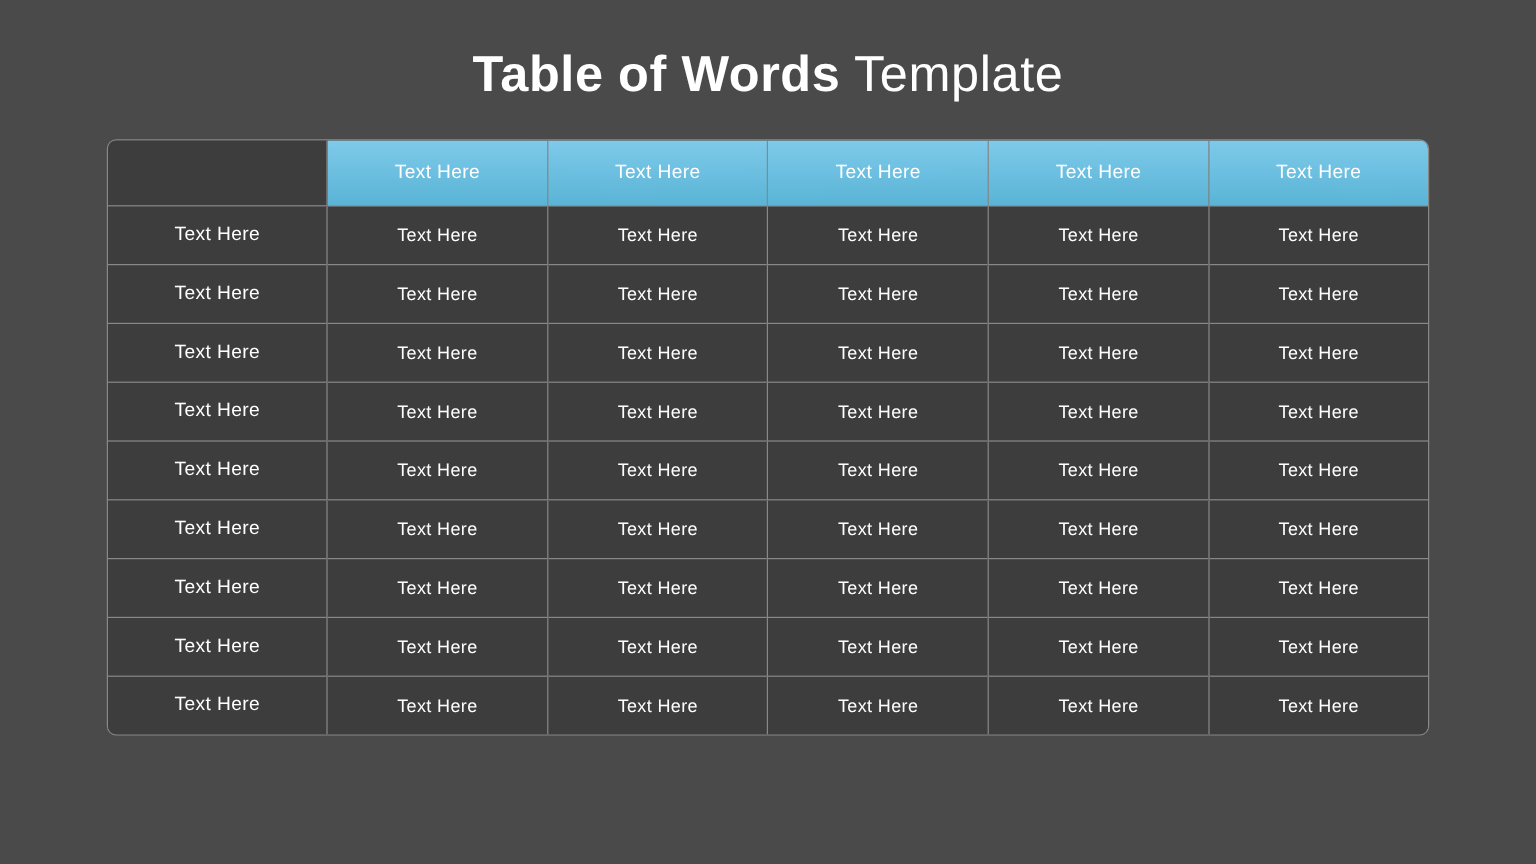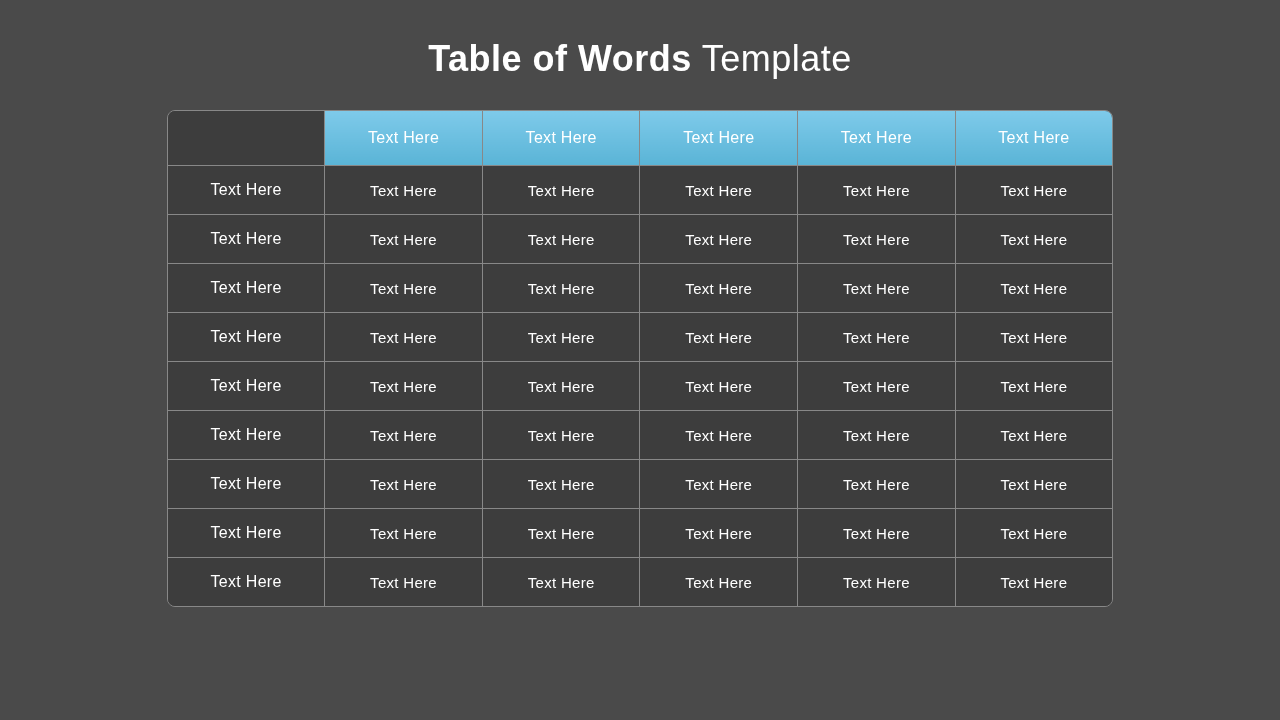--- a/index.html
+++ b/index.html
@@ -15,33 +15,33 @@
       display: flex;
       flex-direction: column;
       align-items: center;
       justify-content: flex-start;
       font-family: 'Segoe UI', Arial, sans-serif;
       overflow: hidden;
     }
 
     .page-title {
       color: #ffffff;
-      font-size: 36px;
+      font-size: 42px;
       font-weight: 400;
       margin-top: 38px;
       margin-bottom: 30px;
       letter-spacing: 0.5px;
     }
 
     .page-title strong {
       font-weight: 800;
     }
 
     .table-container {
-      width: 946px;
+      width: 1102px;
       border: 1.5px solid #888888;
       border-radius: 8px;
       overflow: hidden;
     }
 
     table {
       width: 100%;
       border-collapse: collapse;
     }
 

